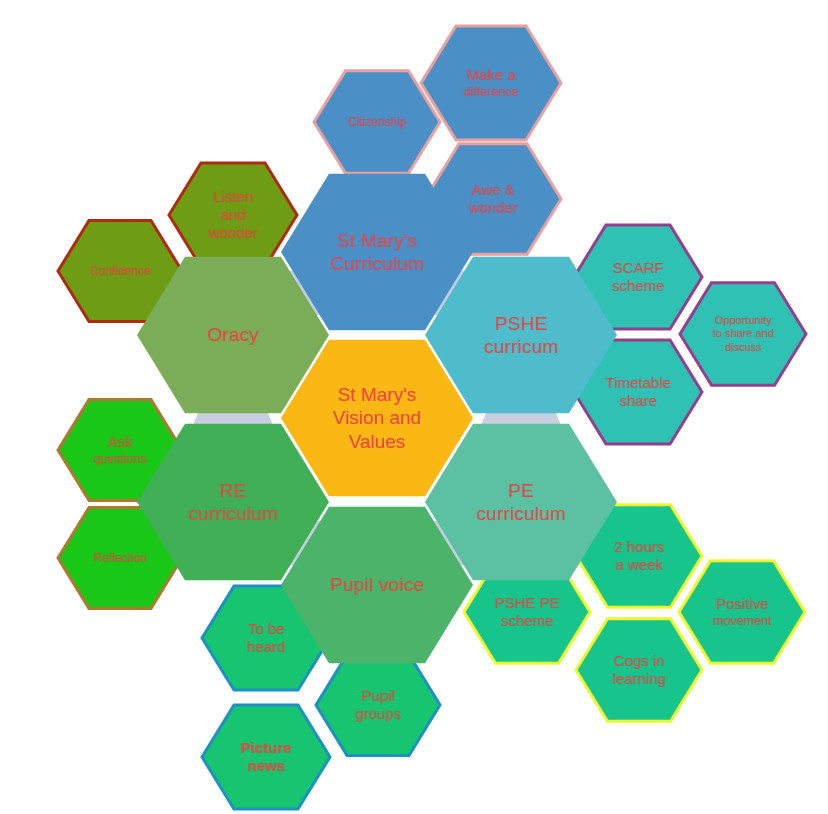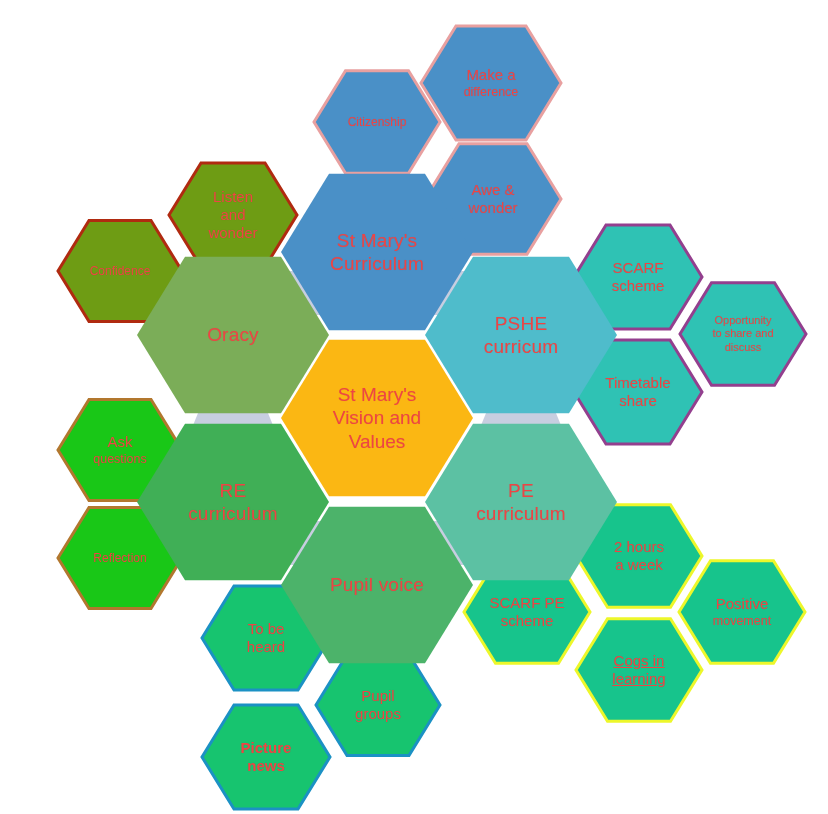--- a/index.html
+++ b/index.html
@@ -138,24 +138,24 @@
       </div>
       <div class="hex-label lbl-sat uniform" style="left: 215.44px; top: 709px; width: 101.12px; height: 96px; font-weight: bold;">
         <span class="ln ln-1">Picture</span>
         <span class="ln ln-2">news</span>
       </div>
       <div class="hex-label lbl-sat uniform" style="left: 589.23px; top: 508.75px; width: 99.54px; height: 94.5px;">
         <span class="ln ln-1">2 hours</span>
         <span class="ln ln-2">a week</span>
       </div>
       <div class="hex-label lbl-sat uniform" style="left: 477.23px; top: 564.75px; width: 99.54px; height: 94.5px;">
-        <span class="ln ln-1">SCARF PE</span>
+        <span class="ln ln-1">PSHE PE</span>
         <span class="ln ln-2">scheme</span>
       </div>
-      <div class="hex-label lbl-sat uniform" style="left: 589.23px; top: 622.75px; width: 99.54px; height: 94.5px; text-decoration: underline;">
+      <div class="hex-label lbl-sat uniform" style="left: 589.23px; top: 622.75px; width: 99.54px; height: 94.5px;">
         <span class="ln ln-1">Cogs in</span>
         <span class="ln ln-2">learning</span>
       </div>
       <div class="hex-label lbl-sat" style="left: 692.23px; top: 564.75px; width: 99.54px; height: 94.5px;">
         <span class="ln ln-1">Positive</span>
         <span class="ln ln-2">movement</span>
       </div>
       <div class="hex-label lbl-sat uniform" style="left: 587.44px; top: 229px; width: 101.12px; height: 96px;">
         <span class="ln ln-1">SCARF</span>
         <span class="ln ln-2">scheme</span>

